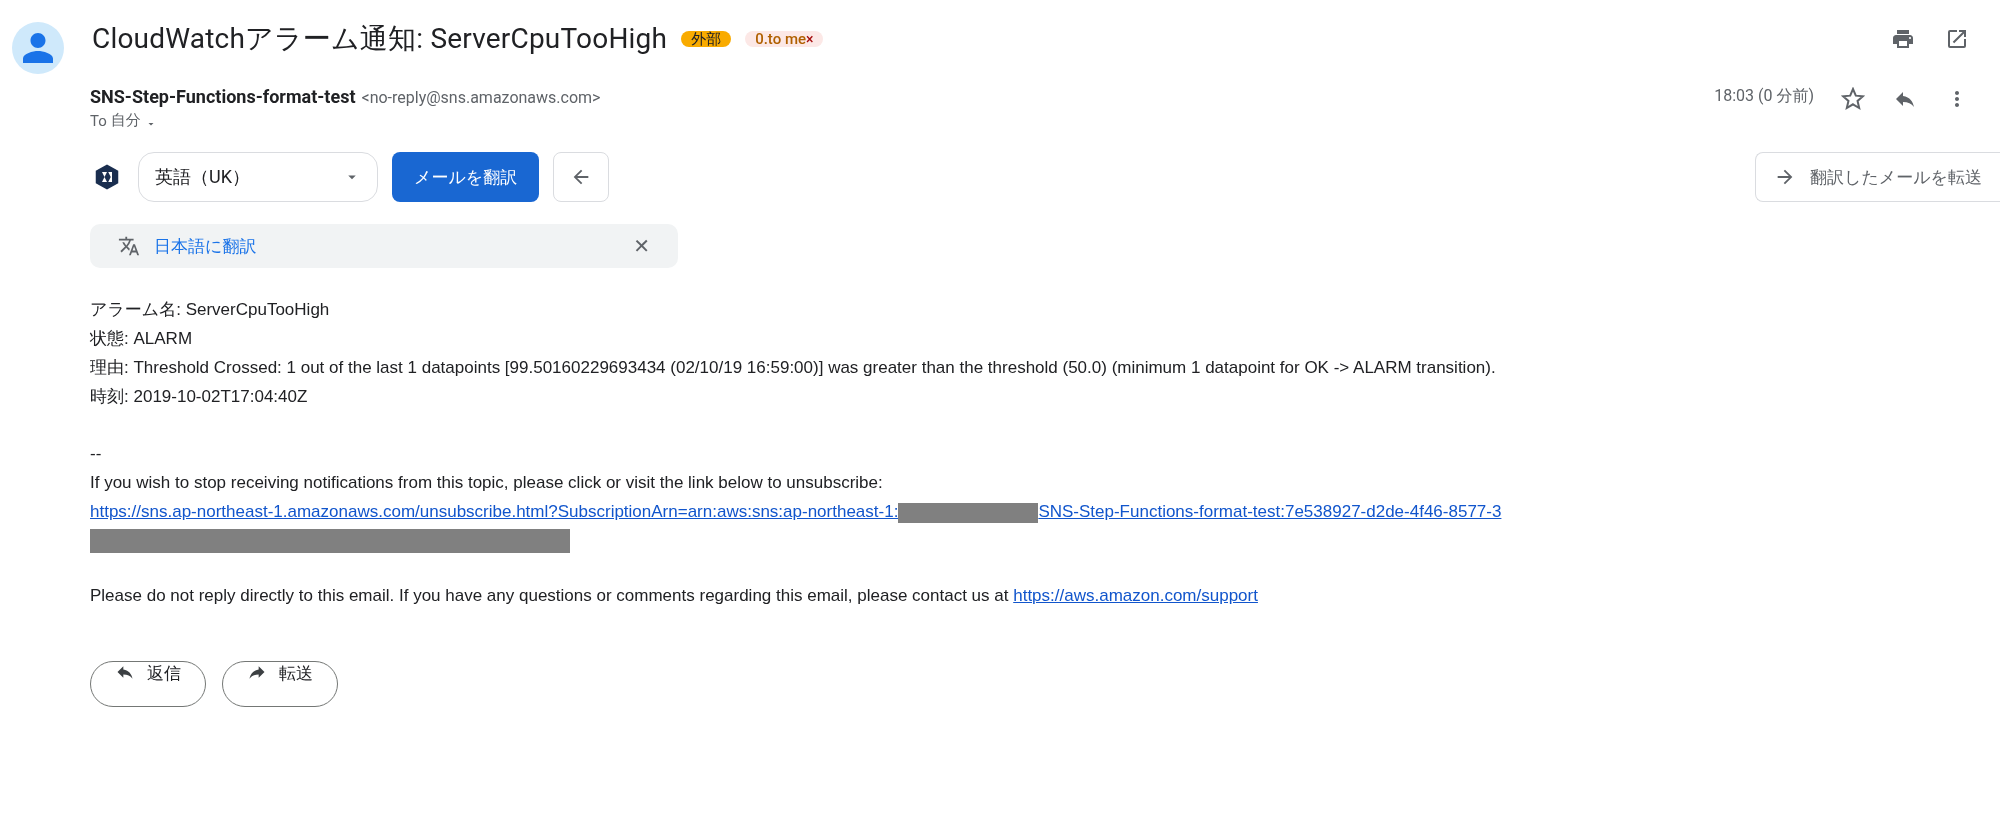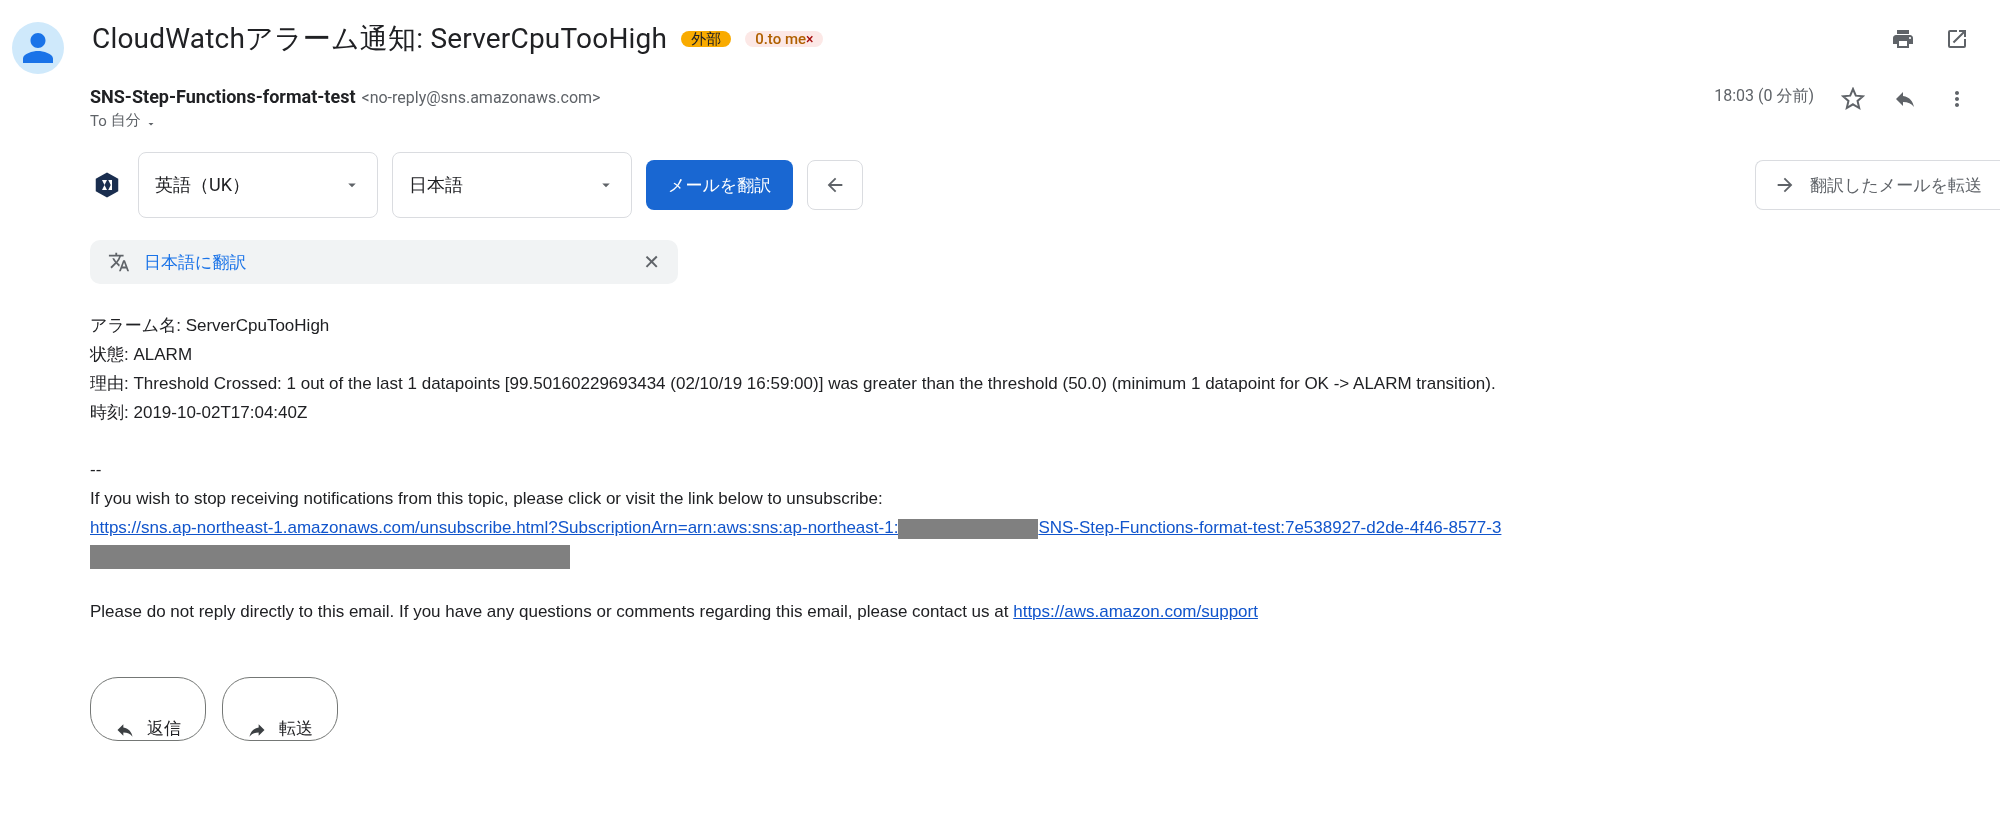--- a/index.html
+++ b/index.html
@@ -107,22 +107,22 @@
     align-items: center;
     gap: 14px;
     margin-top: 22px;
   }
   .hex-icon {
     width: 34px; height: 34px;
     display: inline-flex; align-items: center; justify-content: center;
   }
   .lang-select {
     border: 1px solid var(--border);
-    border-radius: 8px;
-    height: 66px;
+    border-radius: 16px;
+    height: 50px;
     padding: 0 16px;
     font-size: 18px;
     display: flex; align-items: center; justify-content: space-between;
     width: 240px;
     cursor: pointer;
     background: #fff;
   }
   .lang-select .chev { color: var(--text-secondary); }
   .btn-translate {
     background: var(--translate-btn-actual);
@@ -158,21 +158,21 @@
     cursor: pointer;
     margin-right: -30px;
   }
   .translate-chip {
     margin-top: 22px;
     display: inline-flex;
     align-items: center;
     gap: 14px;
     background: #f1f3f4;
     border-radius: 10px;
-    padding: 10px 18px;
+    padding: 10px 28px;
     width: 588px;
     justify-content: flex-start;
   }
   .translate-chip .chip-label { color: var(--link); font-size: 17px; }
   .translate-chip .x {
     margin-left: auto;
     color: var(--text-secondary);
     font-size: 20px;
     cursor: pointer;
   }
@@ -199,23 +199,23 @@
   }
   .action-buttons {
     margin-top: 50px;
     display: flex;
     gap: 16px;
   }
   .pill-btn {
     border: 1px solid #747775;
     border-radius: 28px;
     background: #fff;
-    height: 64px;
+    height: 46px;
     padding: 0 24px;
-    display: inline-flex; align-items: flex-end; gap: 12px;
+    display: inline-flex; align-items: flex-start; gap: 12px;
     font-size: 17px;
     color: var(--text);
     cursor: pointer;
   }
   .pill-btn svg { width: 20px; height: 20px; fill: currentColor; color:#3c4043;}
 </style>
 </head>
 <body>
 
 
@@ -291,26 +291,20 @@
         <path fill="#1a2e4f" d="M12 2l9 5v10l-9 5-9-5V7l9-5z"></path>
         <path fill="#fff" d="M8 8h4l-2 4 2 4H8l2-4-2-4zm5 0h3v8h-3l2-4-2-4z"></path>
       </svg>
   </span>
   <div class="lang-select">
     <span>英語（UK）</span>
     <svg class="chev" width="18" height="18" viewBox="0 0 24 24">
         <path fill="#5f6368" d="M7 10l5 5 5-5z"></path>
       </svg>
   </div>
-  <div class="lang-select">
-    <span>日本語</span>
-    <svg class="chev" width="18" height="18" viewBox="0 0 24 24">
-        <path fill="#5f6368" d="M7 10l5 5 5-5z"></path>
-      </svg>
-  </div>
   <button class="btn-translate">メールを翻訳</button>
   <div class="btn-back">
     <svg width="22" height="22" viewBox="0 0 24 24">
         <path fill="#5f6368" d="M20 11H7.83l5.59-5.59L12 4l-8 8 8 8 1.41-1.41L7.83 13H20v-2z"></path>
       </svg>
   </div>
   <div class="forward-translated">
     <svg width="22" height="22" viewBox="0 0 24 24">
         <path fill="#5f6368" d="M4 11h12.17l-5.59-5.59L12 4l8 8-8 8-1.41-1.41L16.17 13H4v-2z"></path>
       </svg>

